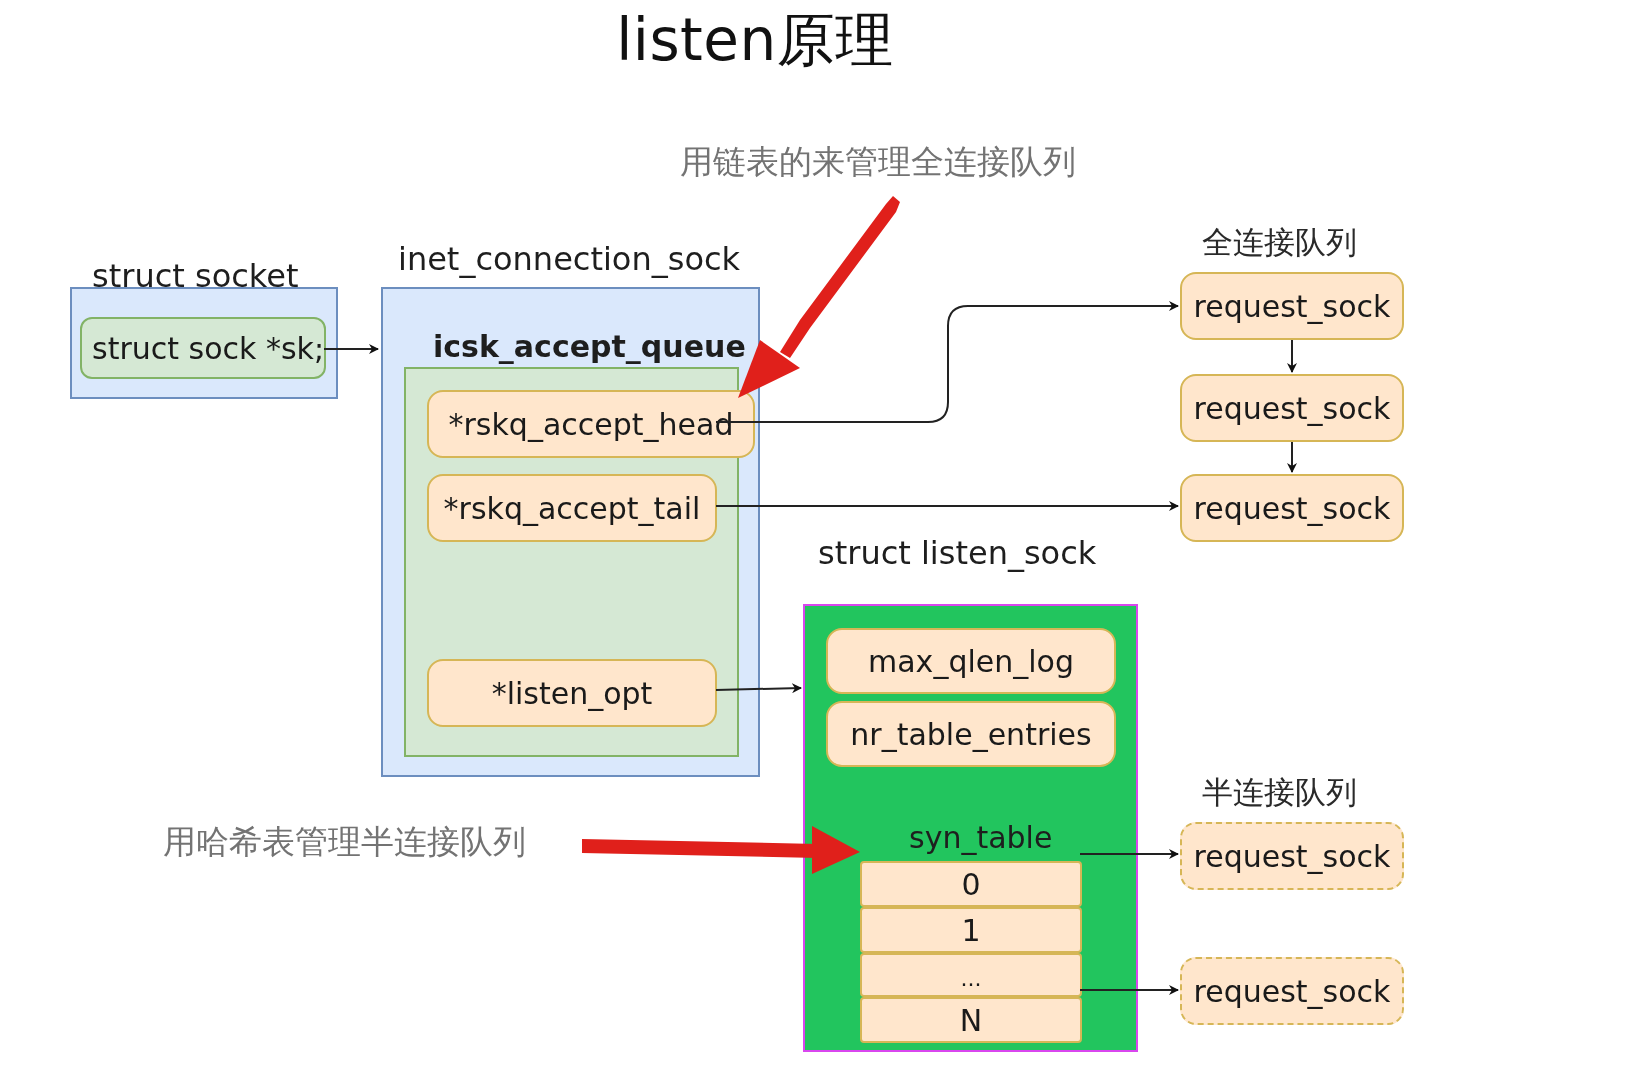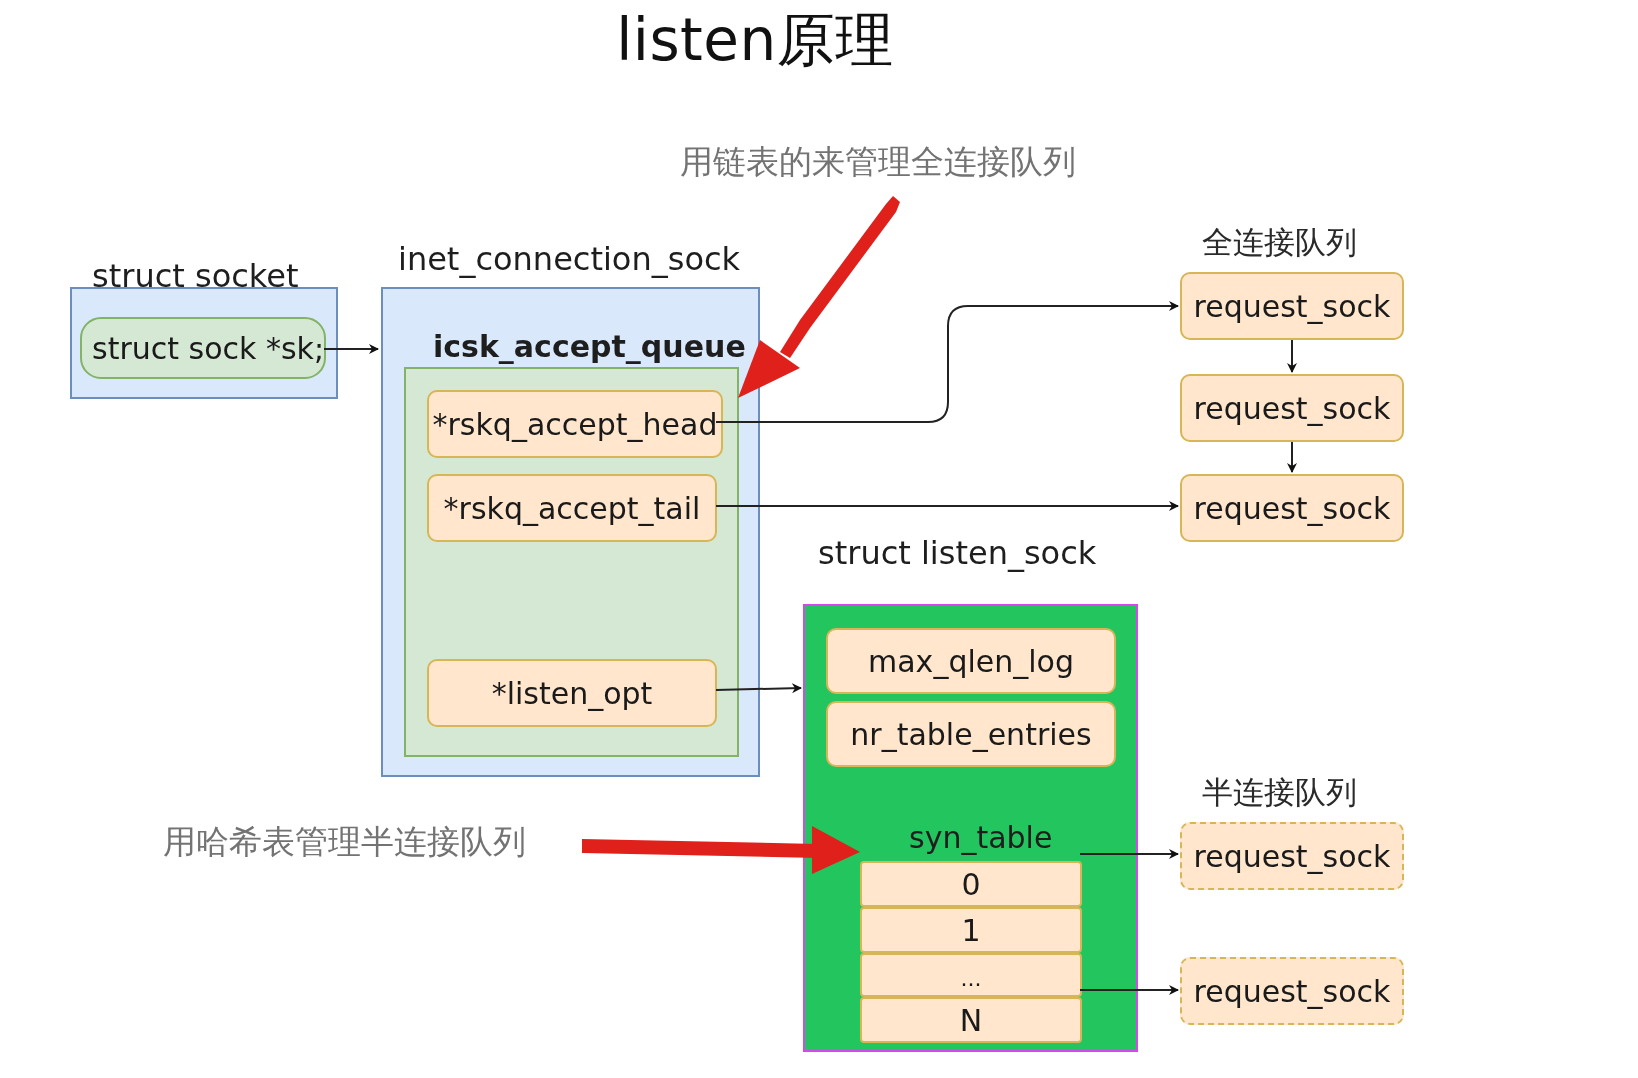--- a/index.html
+++ b/index.html
@@ -8,23 +8,23 @@
   .abs { position:absolute; }
   .title { left:0; width:1510px; top:2px; text-align:center; font-size:58px; color:#111; letter-spacing:0.5px; }
   .lbl { font-size:32px; color:#1e1e1e; white-space:nowrap; }
   .lbl-cn { font-size:31px; color:#2a2a2a; white-space:nowrap; }
   .note { font-size:33px; color:#737373; white-space:nowrap; }
   .box { position:absolute; box-sizing:border-box; }
   .blue { background:#dae8fc; border:2px solid #6c8ebf; }
   .greenbg { background:#d5e8d4; border:2px solid #82b366; }
   .pink { background:#22c55e; border:2px solid #d946ef;margin-top:28px; }
   .field { position:absolute; box-sizing:border-box; background:#ffe6cc; border:2px solid #d6b656;
-           border-radius:10px; display:flex; align-items:center; justify-content:center;
+           border-radius:16px; display:flex; align-items:center; justify-content:center;
            font-size:30px; color:#1a1a1a; white-space:nowrap; }
-  .field.green { background:#d5e8d4; border-color:#82b366; border-radius:21px; justify-content:flex-start; padding-left:10px; }
+  .field.green { background:#d5e8d4; border-color:#82b366; border-radius:12px; justify-content:flex-start; padding-left:10px; }
   .field.dashed { border-style:dashed; }
   .cell { border-radius:4px; }
   svg.overlay { position:absolute; left:0; top:0; pointer-events:none; }
 </style>
 </head>
 <body>
 
 <div class="abs title">listen原理</div>
 
 <div class="abs note" style="left:680px; top:140px;">用链表的来管理全连接队列</div>
@@ -32,21 +32,21 @@
 
 <div class="abs lbl" style="left:92px; top:244px;margin-top:13px;">struct socket</div>
 <div class="box blue" style="left:70px; top:287px; width:268px; height:112px;">
   <div class="field green" style="left:8px; top:28px; width:246px; height:62px;">struct sock *sk;</div>
 </div>
 
 <div class="abs lbl" style="left:398px; top:240px;">inet_connection_sock</div>
 <div class="box blue" style="left:381px; top:287px; width:379px; height:490px;">
   <div class="abs lbl" style="left:50px; top:40px; font-size:30px;font-weight:bold;">icsk_accept_queue</div>
   <div class="box greenbg" style="left:21px; top:78px; width:335px; height:390px;">
-    <div class="field" style="left:21px; top:21px; width:296px; height:68px;text-align:right;">*rskq_accept_head</div>
+    <div class="field" style="left:21px; top:21px; width:328px; height:68px;text-align:right;">*rskq_accept_head</div>
     <div class="field" style="left:21px; top:105px; width:290px; height:68px;">*rskq_accept_tail</div>
     <div class="field" style="left:21px; top:290px; width:290px; height:68px;">*listen_opt</div>
   </div>
 </div>
 
 <div class="abs lbl" style="left:818px; top:534px;">struct listen_sock</div>
 <div class="box pink" style="left:803px; top:576px; width:335px; height:448px;">
   <div class="field" style="left:21px; top:22px; width:290px; height:66px;">max_qlen_log</div>
   <div class="field" style="left:21px; top:95px; width:290px; height:66px;">nr_table_entries</div>
   <div class="abs lbl" style="left:104px; top:214px; font-size:30px;">syn_table</div>

